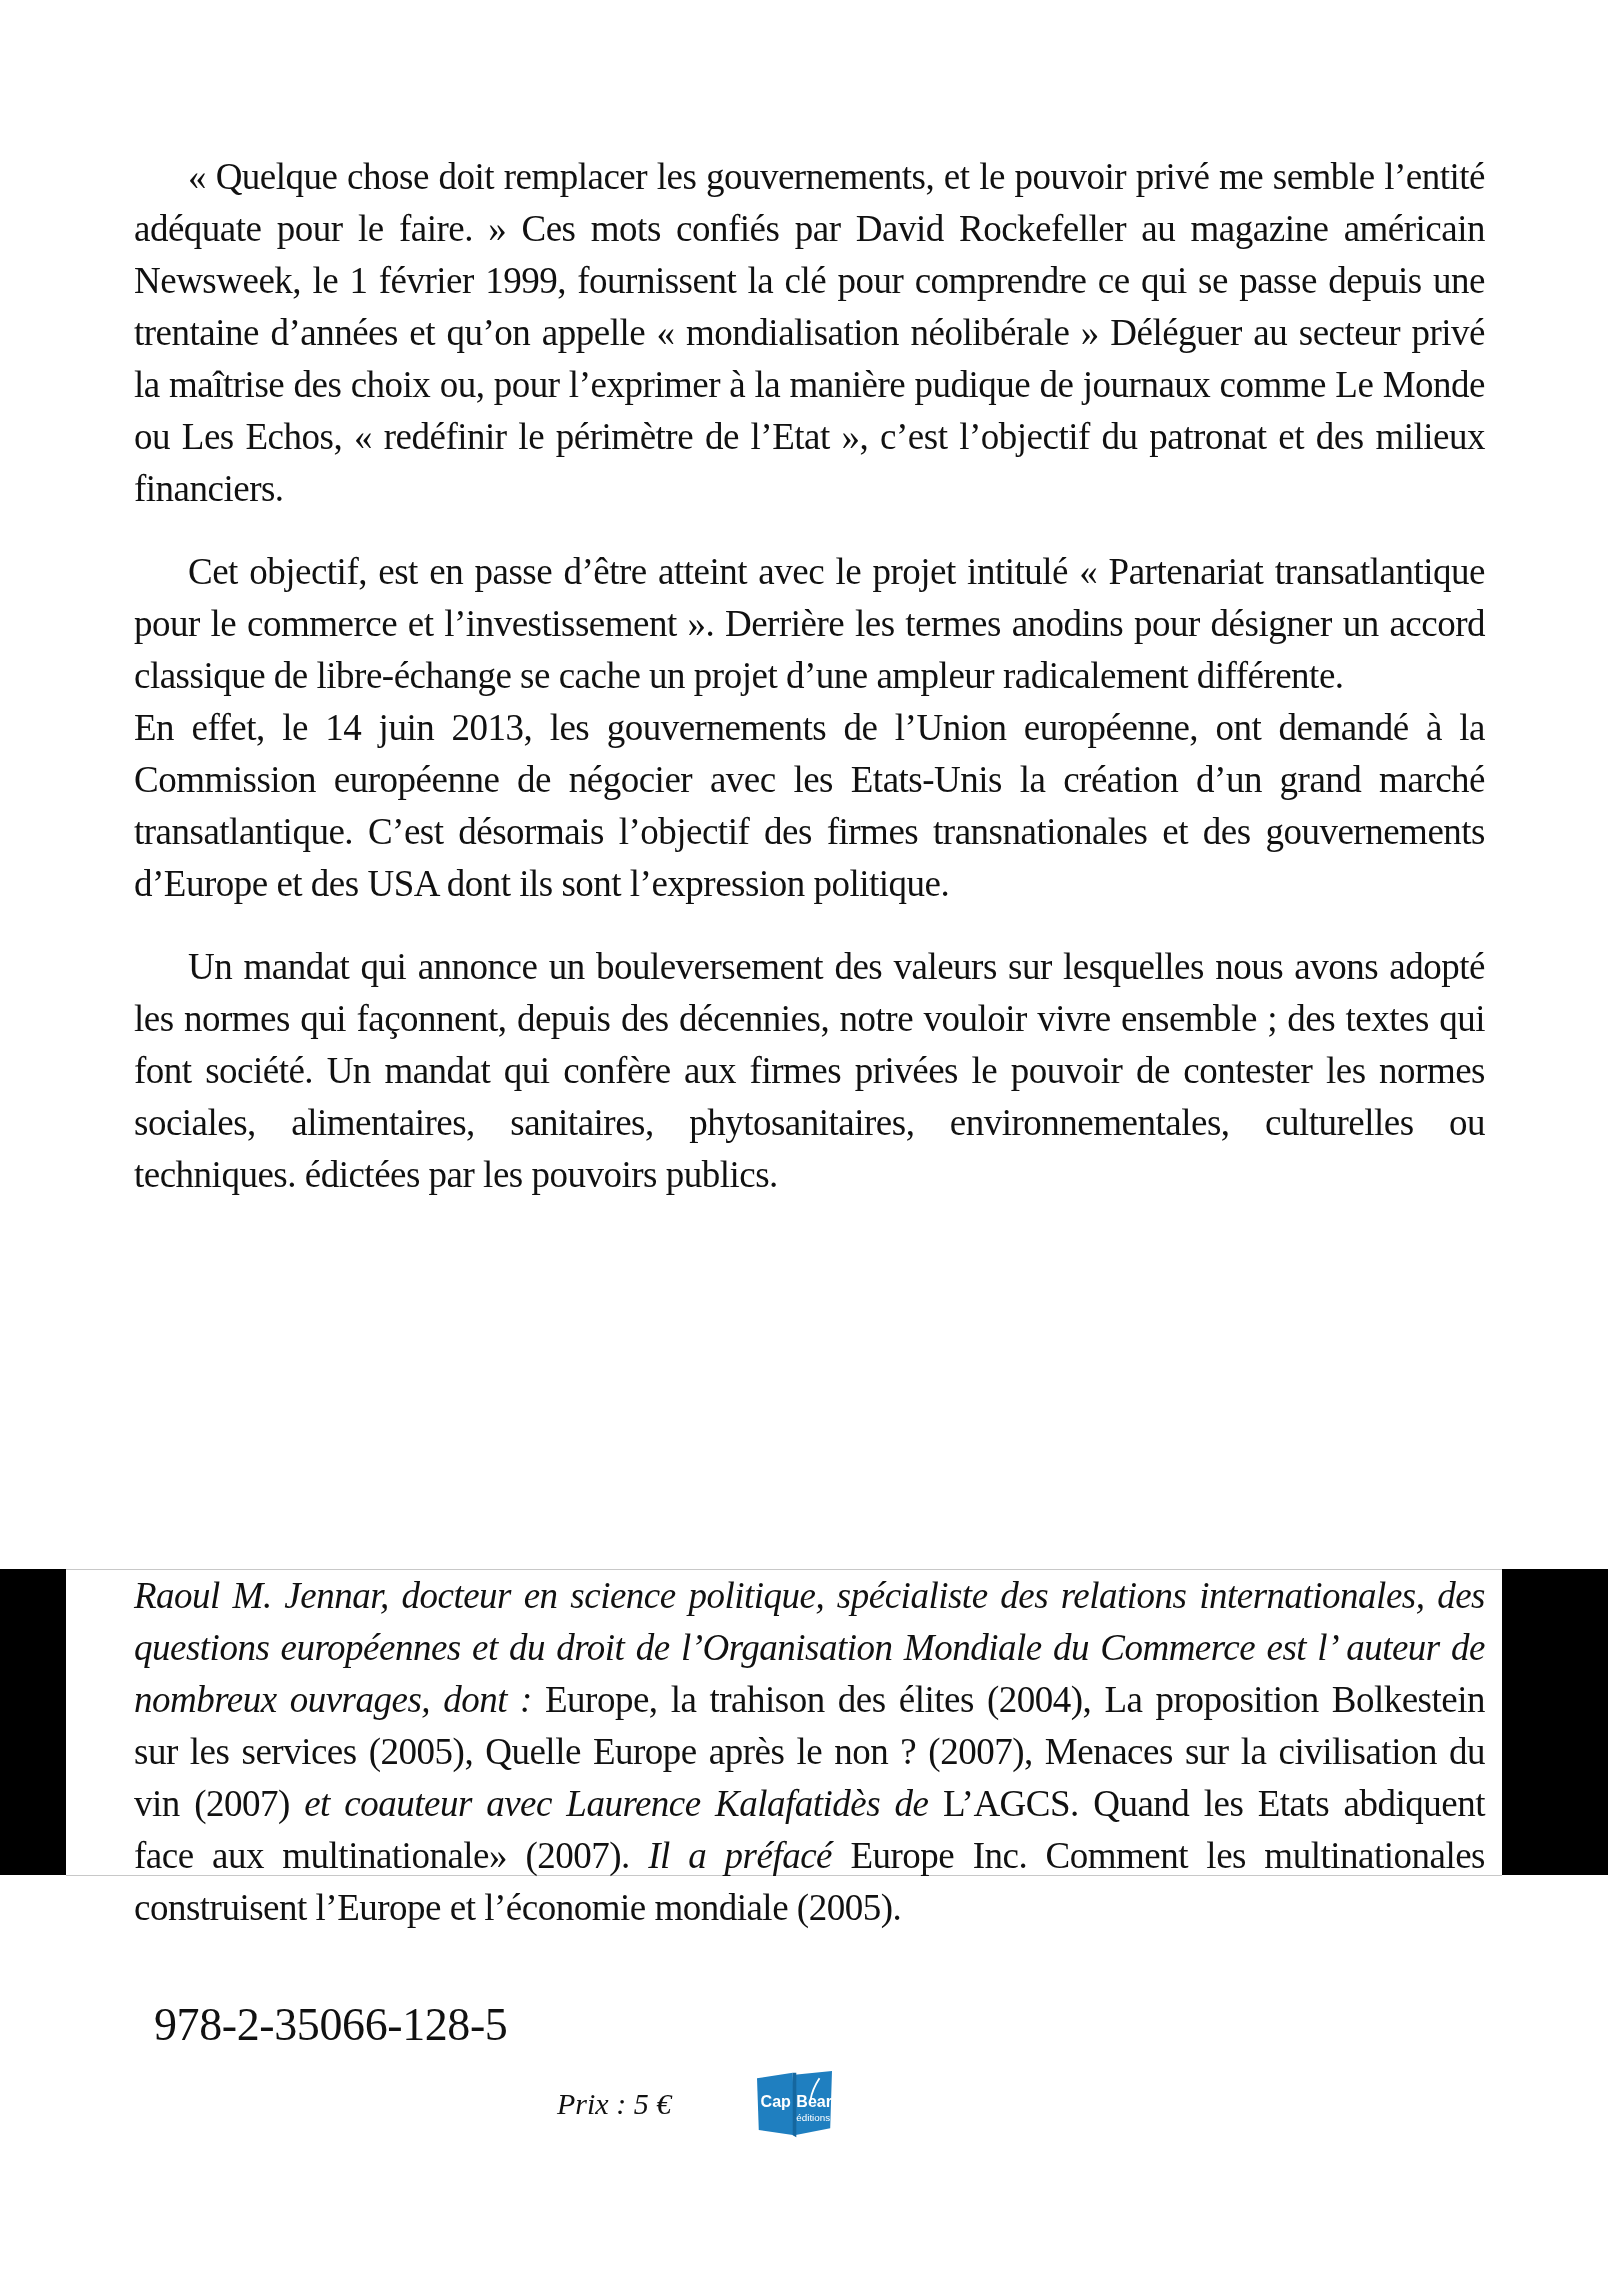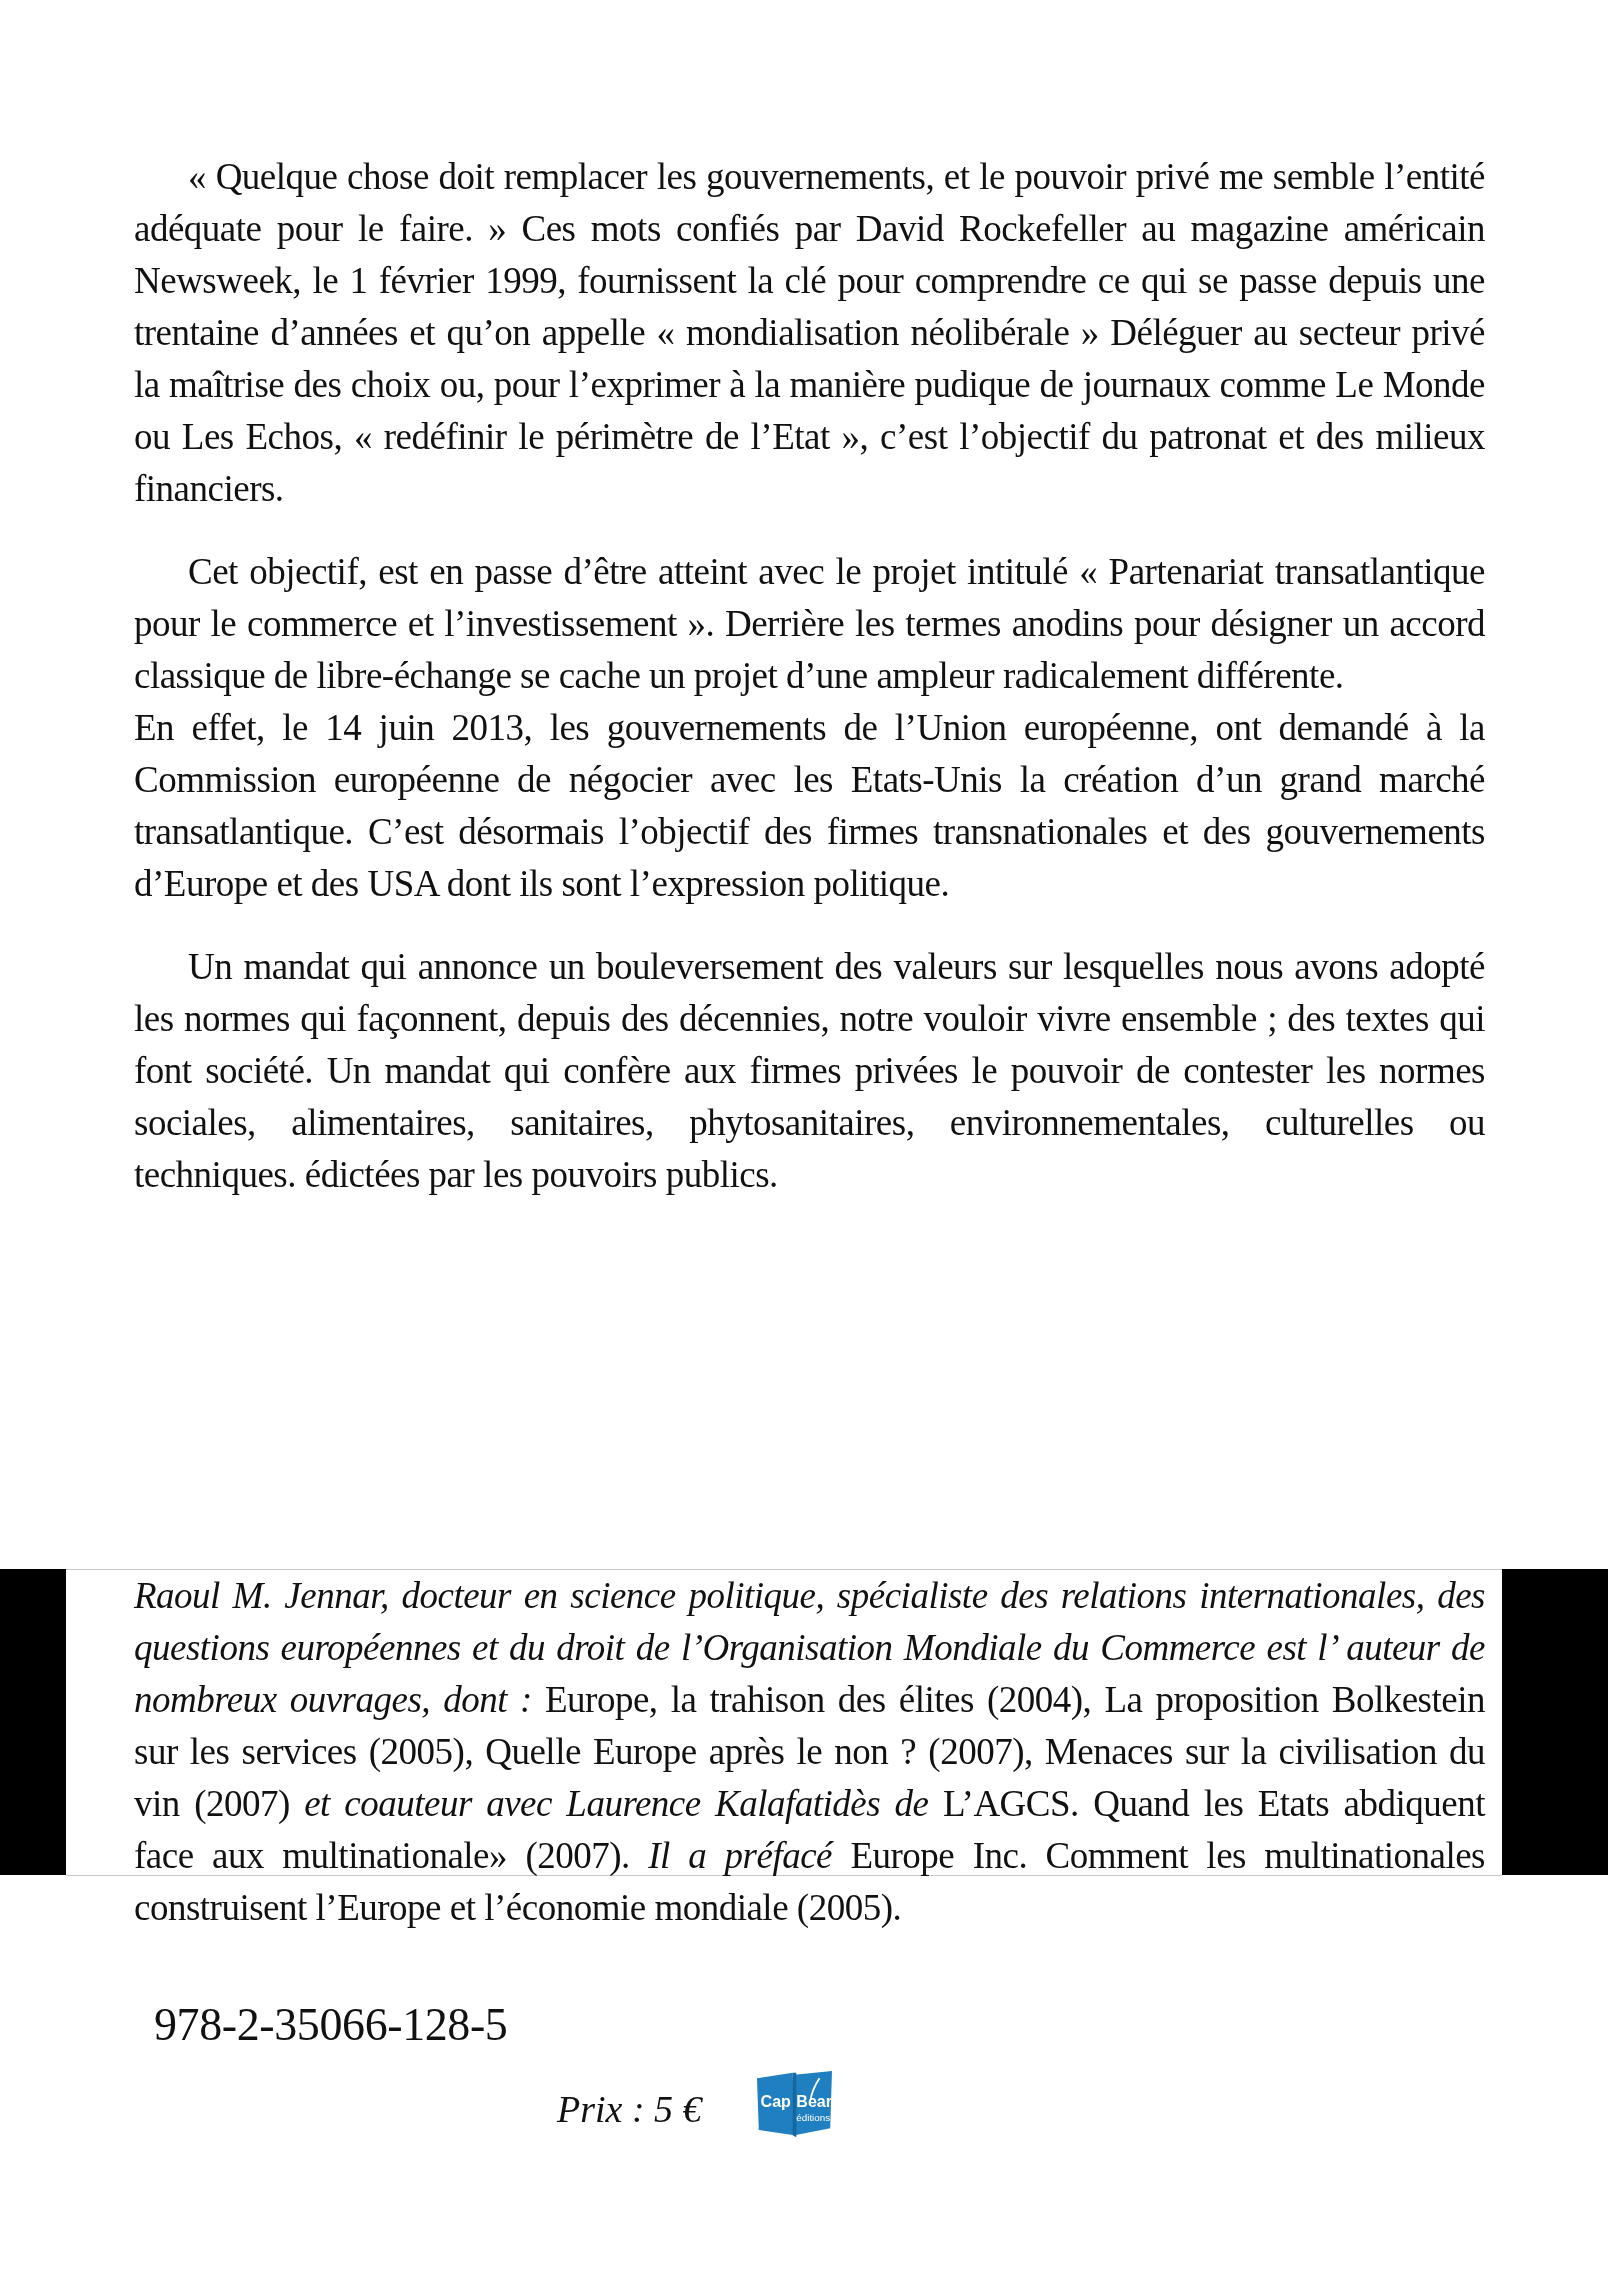--- a/index.html
+++ b/index.html
@@ -18,21 +18,21 @@
   .bar.left { left: 0; top: 1569px; width: 66px; height: 306px; }
   .bar.right { left: 1502px; top: 1569px; width: 107px; height: 306px; }
   .rule { position: absolute; left: 66px; width: 1436px; height: 0.9px; background: #c8c8c8; }
   .rule.top { top: 1569px; }
   .rule.bottom { top: 1875px; }
   .bio { top: 1570px; }
   .bio p { margin: 0; text-align: justify; text-align-last: left; }
   .bio i { font-style: italic; }
   .footer { position: absolute; font-family: "Liberation Serif", "DejaVu Serif", serif; }
   .isbn { left: 154px; top: 1998px; font-size: 46px; letter-spacing: -0.4px; }
-  .price { left: 557px; top: 2087px; font-size: 38px; font-style: italic; }
+  .price { left: 557px; top: 2087px; font-size: 30px; font-style: italic; }
   .url { left: 853px; top: 2087px; font-size: 38px; font-style: italic; letter-spacing: -0.3px; }
   .logo { position: absolute; left: 757px; top: 2071px; width: 75px; height: 68px; }
 </style>
 </head>
 <body>
 
 <div class="page">
 
   <div class="col main">
     <p class="indent">« Quelque chose doit remplacer les gouvernements, et le pouvoir privé me semble l’entité adéquate pour le faire. » Ces mots confiés par David Rockefeller au magazine américain Newsweek, le 1 février 1999, fournissent la clé pour comprendre ce qui se passe depuis une trentaine d’années et qu’on appelle « mondialisation néolibérale » Déléguer au secteur privé la maîtrise des choix ou, pour l’exprimer à la manière pudique de journaux comme Le Monde ou Les Echos, « redéfinir le périmètre de l’Etat », c’est l’objectif du patronat et des milieux financiers.</p>

